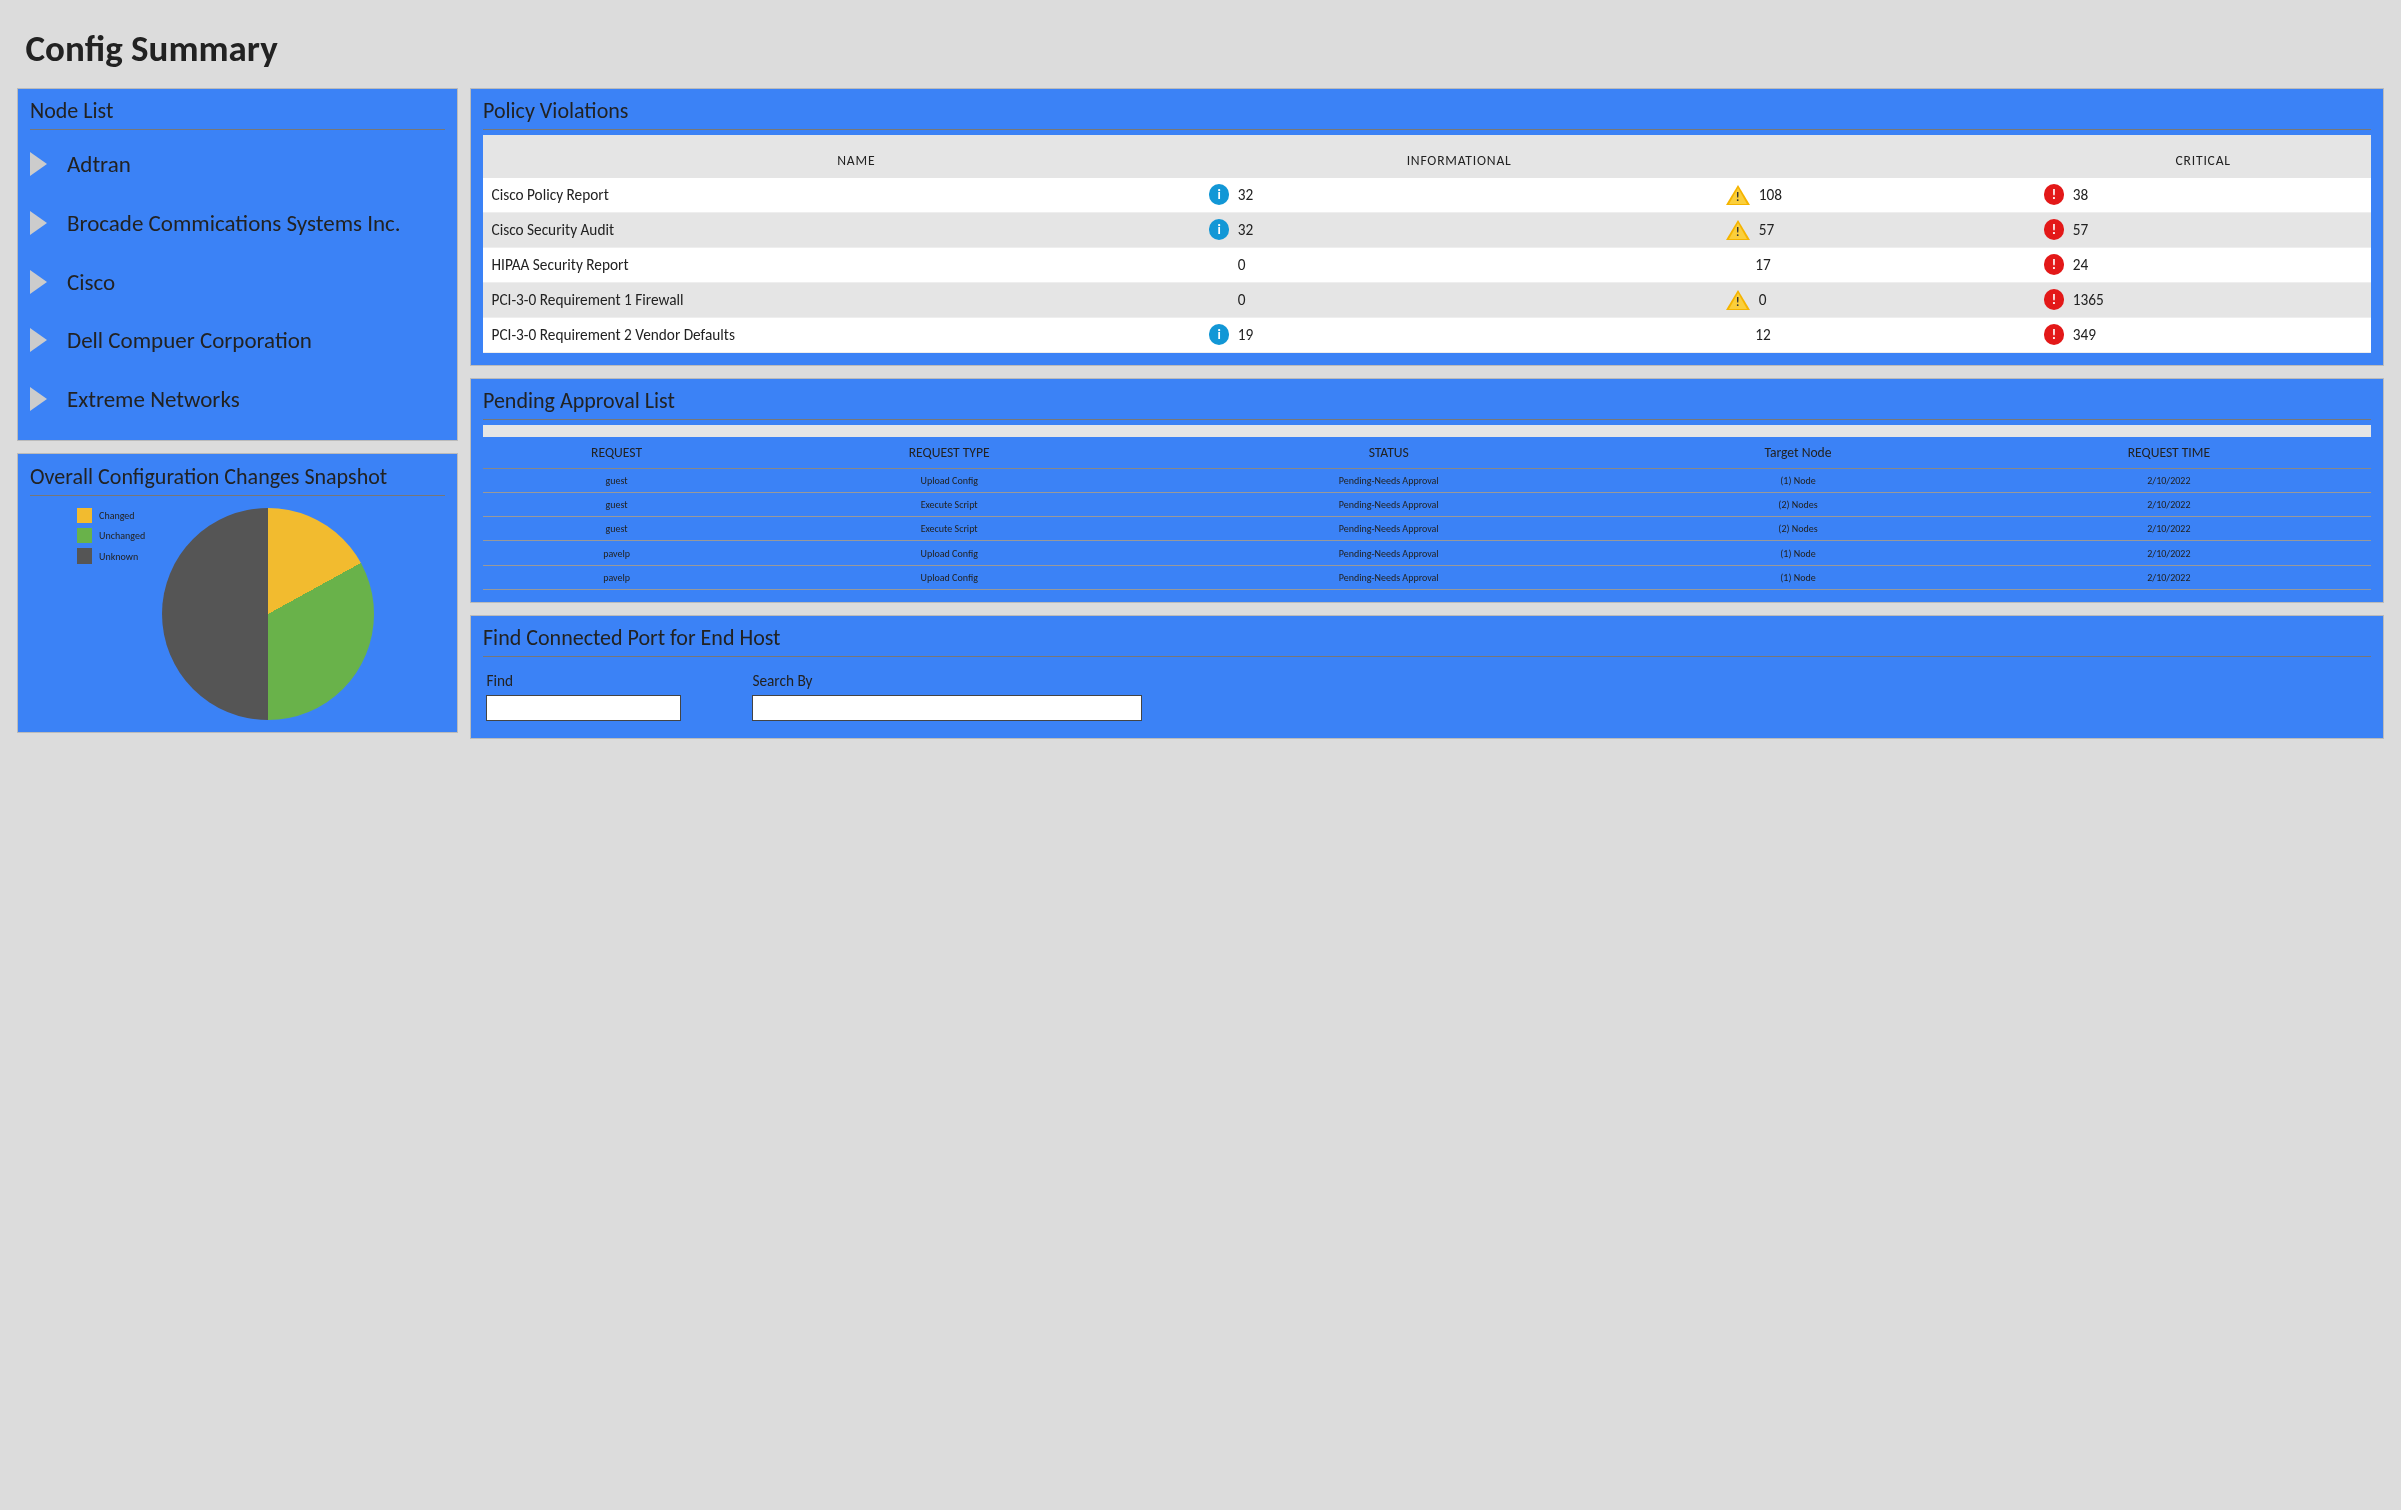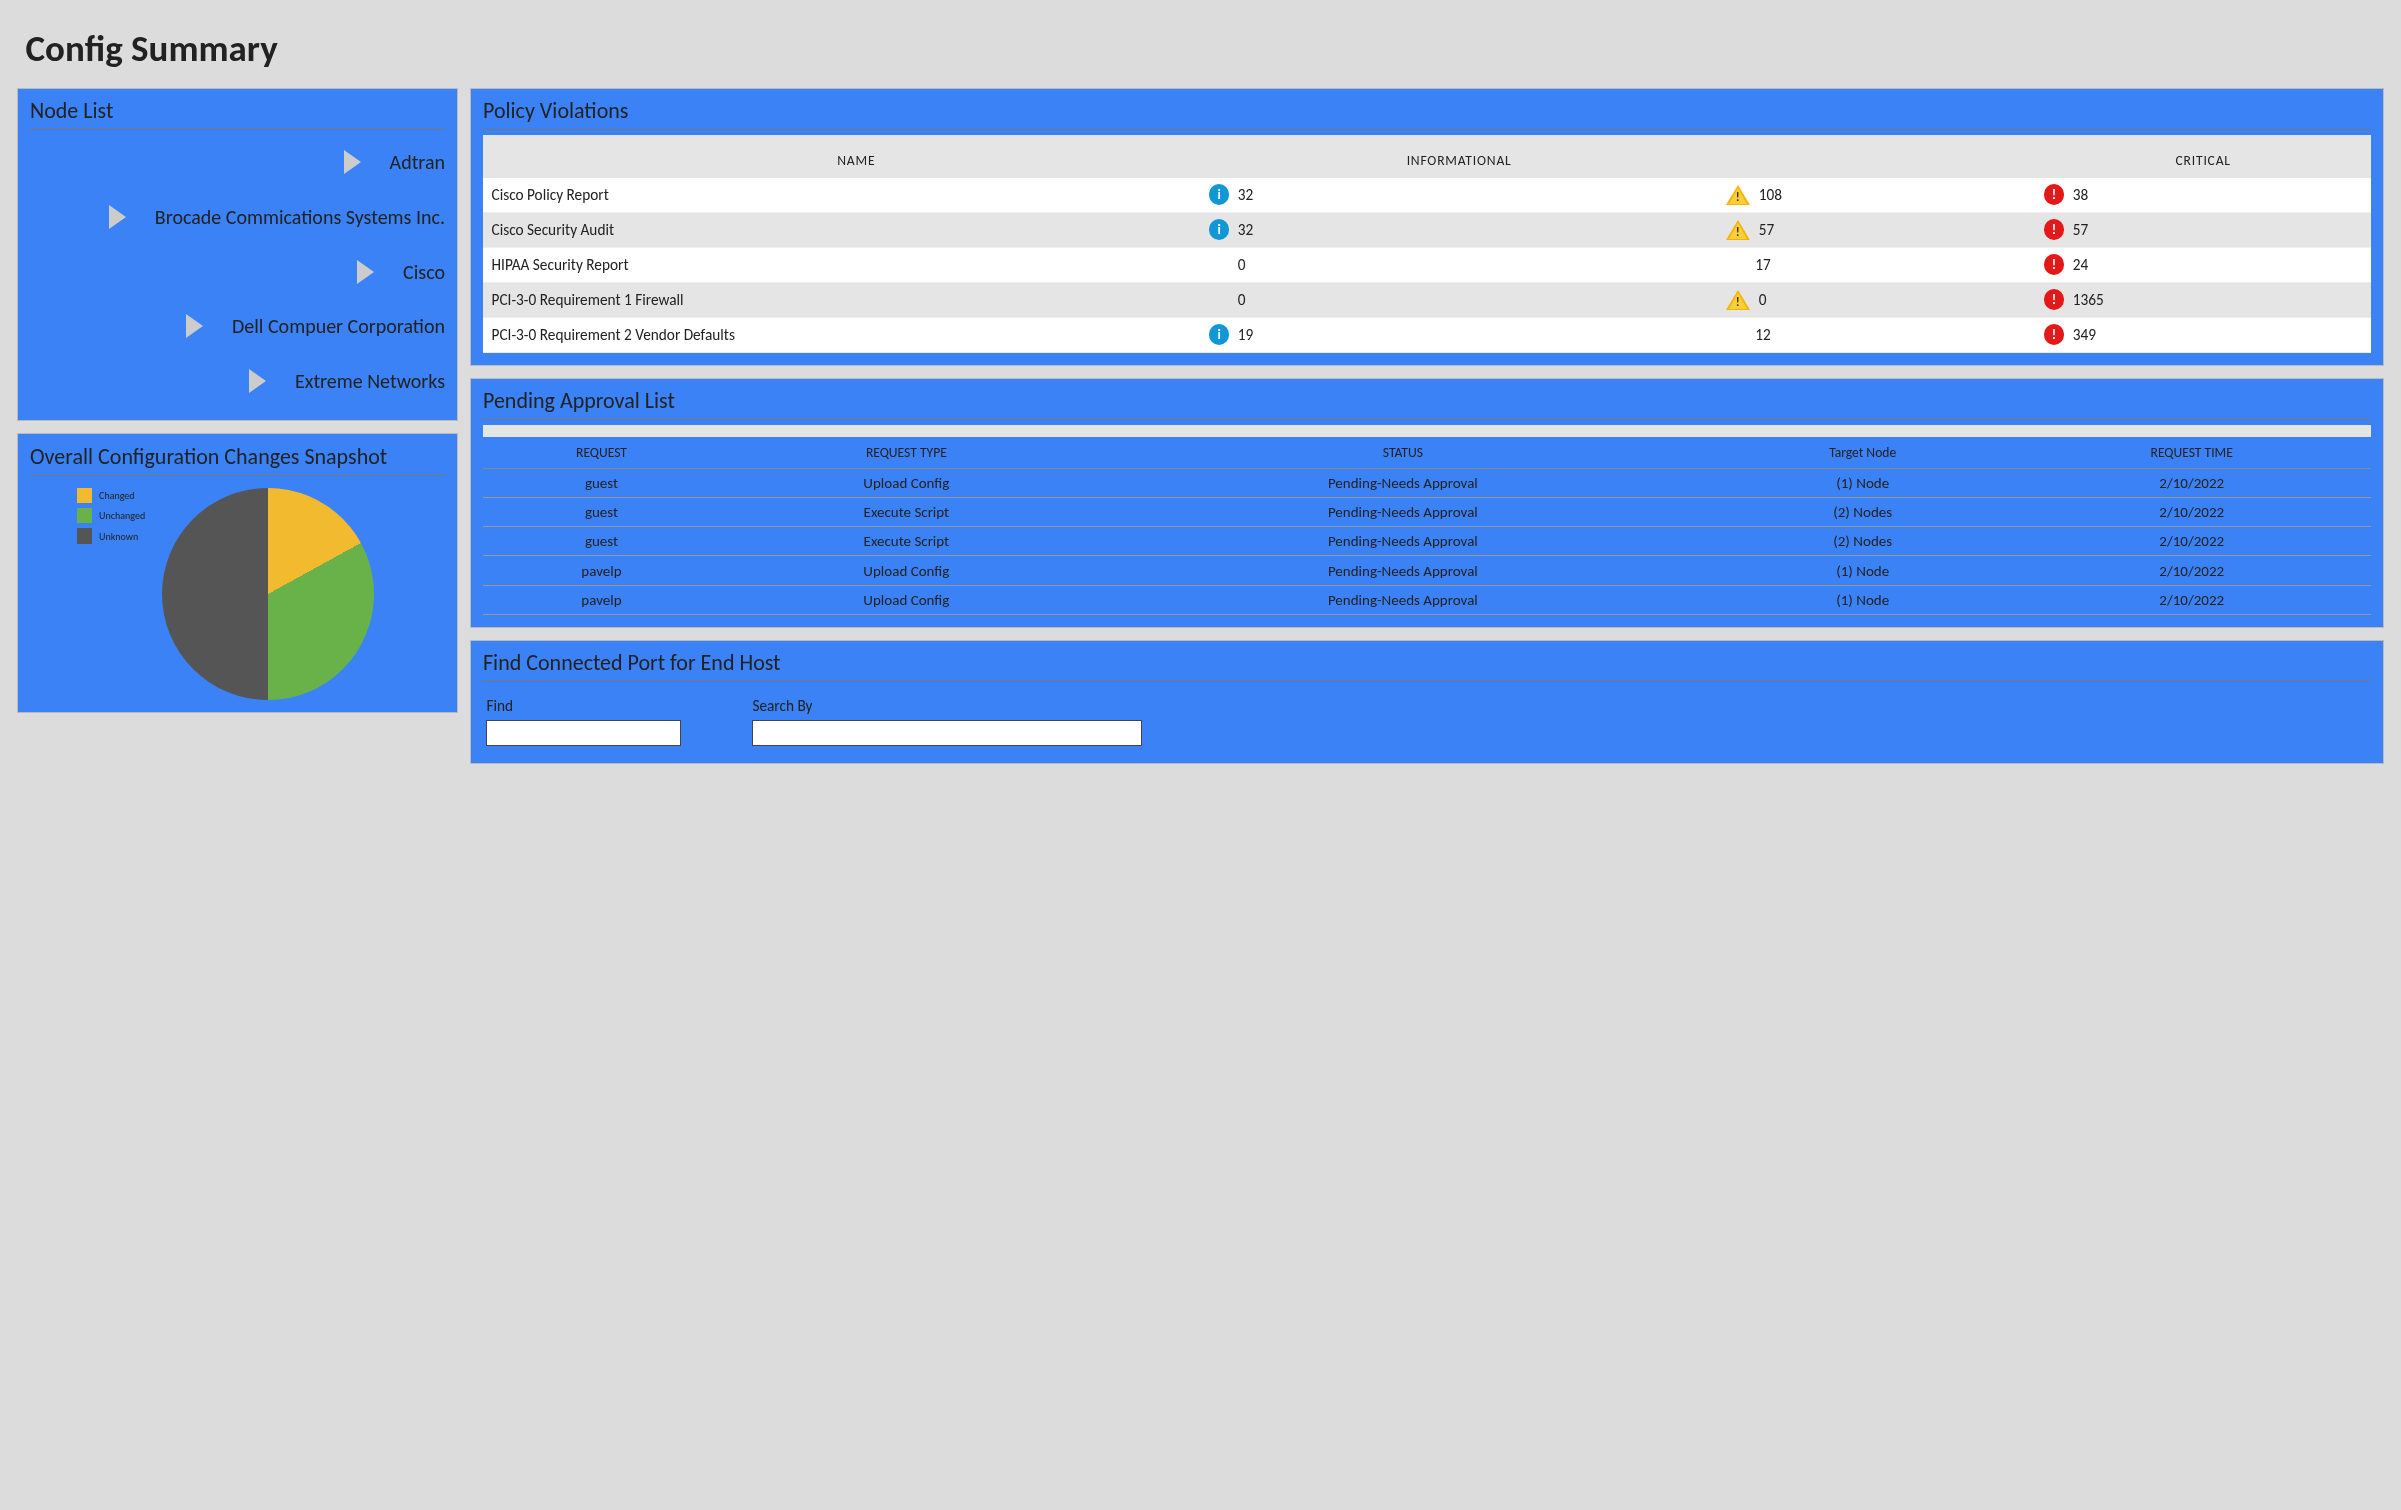--- a/index.html
+++ b/index.html
@@ -35,25 +35,24 @@
 .panel-hr {
   border: none;
   border-top: 1.7px solid #777;
   margin-bottom: 5.1px;
 }
 
 
 .node-item {
   display: flex;
   align-items: center;
-  gap: 29px;
+  gap: 20px;
   padding: 15.3px 0 15.3px 0;
-  font-size: 20px;
+  font-size: 23px;
   cursor: pointer;
-  justify-content: flex-end;
 }
 .node-arrow {
   width: 0; height: 0;
   border-top: 12px solid transparent;
   border-bottom: 12px solid transparent;
   border-left: 17px solid #cccccc;
 }
 
 
 .snapshot-body {
@@ -129,21 +128,21 @@
 .pa-top-bar { background: #e5e5e5; height: 12px; }
 .pa-table { width: 100%; border-collapse: collapse; }
 .pa-table th {
   font-size: 13.6px;
   font-weight: normal;
   padding: 6.8px 5.1px;
   border-bottom: 0.8px solid #888;
   text-align: center;
 }
 .pa-table td {
-  font-size: 15px;
+  font-size: 10px;
   padding: 5.1px 5.1px;
   border-bottom: 0.8px solid #999;
   text-align: center;
 }
 
 
 .find-body { display: flex; gap: 71px; padding: 8.5px 3.4px 5.1px 3.4px; }
 .find-group { display: flex; flex-direction: column; gap: 5.1px; }
 .find-label { font-size: 15.3px; }
 .find-input {

